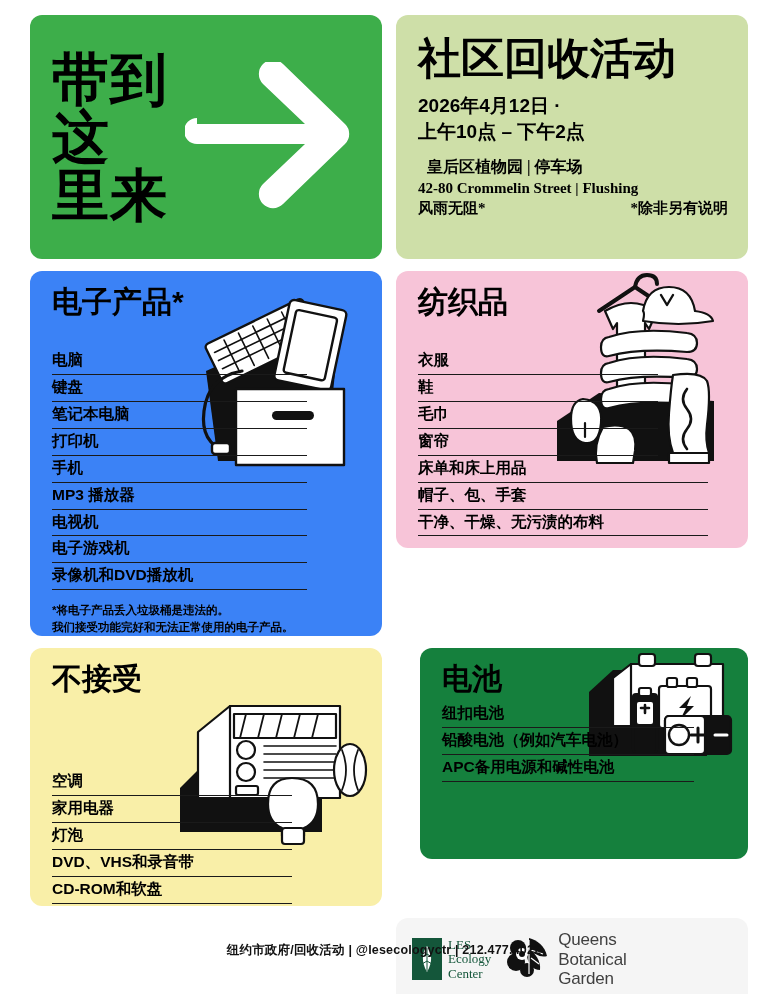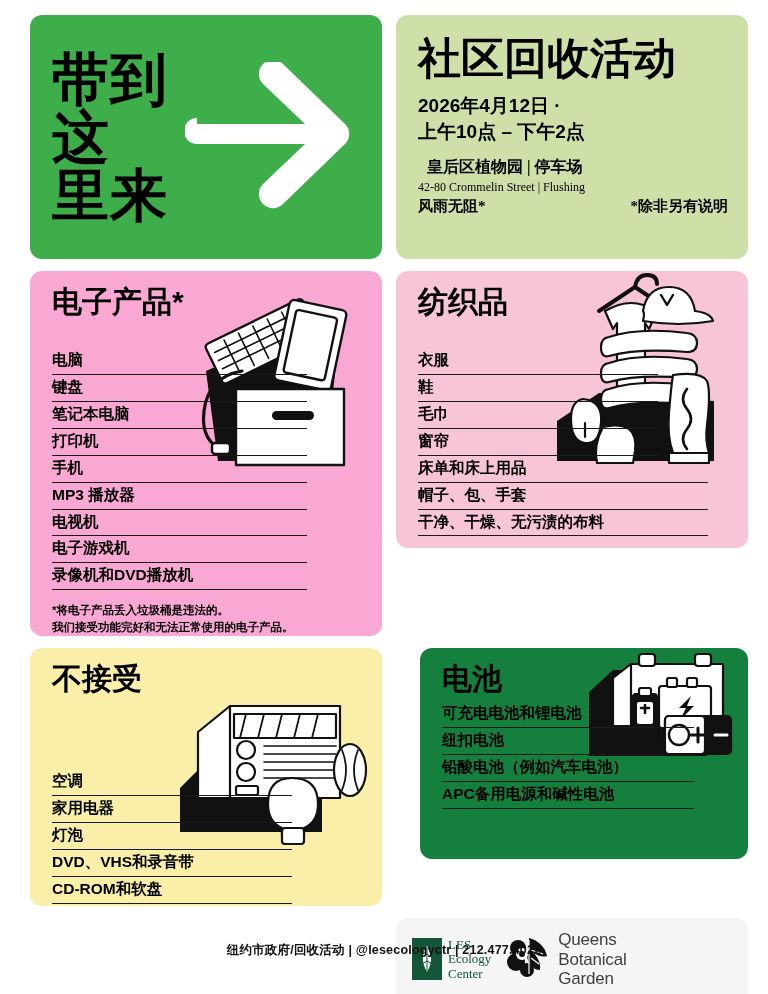--- a/index.html
+++ b/index.html
@@ -64,21 +64,21 @@
   .event-date{
     font-size:19px;font-weight:600;color:#000;
     line-height:1.35;margin:0 0 12px 0;white-space:pre-line;
   }
   .event-venue{
     font-family:"Liberation Serif","DejaVu Serif",serif;
     font-size:16px;font-weight:700;color:#000;margin:0 0 2px 9px;
   }
   .event-addr{
     font-family:"Liberation Serif","DejaVu Serif",serif;
-    font-size:12px;font-weight:400;color:#000;margin:0 0 2px 0;
+    font-size:15px;font-weight:700;color:#000;margin:0 0 2px 0;
   }
   .event-rain-row{
     display:flex;justify-content:space-between;align-items:baseline;
     font-family:"Liberation Serif","DejaVu Serif",serif;
     font-size:15px;font-weight:700;color:#000;
   }
 
   
   .cat{padding:14px 18px 14px 22px;}
   .cat-title{
@@ -99,21 +99,21 @@
     pointer-events:none;
   }
   .note{
     position:relative;z-index:3;
     margin:12px 0 0 0;
     font-size:11.5px;font-weight:700;color:#000;
     line-height:1.45;white-space:pre-line;
   }
 
   
-  .electronics{background:#f9a8d4;height:365px;}
+  .electronics{background:#3b82f6;height:365px;}
   .textiles{background:#F7C4D8;height:277px;}
   .batteries{background:#15803d;height:211px;margin-left:24px;}
   .notaccepted{background:#F9EFA8;height:258px;}
 
   .electronics .cat-list li{width:255px;}
   .textiles .cat-list li{width:240px;}
   .textiles .cat-list li.wide{width:290px;}
   .batteries .cat-list li{width:252px;}
   .notaccepted .cat-list li{width:240px;}
 
@@ -365,21 +365,20 @@
             <rect x="78" y="64" width="66" height="38" rx="4" fill="#111" stroke="#111"></rect>
             <rect x="78" y="64" width="40" height="38" rx="4" fill="#fff" stroke="#111"></rect>
             <circle cx="92" cy="83" r="10" fill="none" stroke="#111" stroke-width="2.4"></circle>
             <path d="M104 83 l14 0 M111 76 l0 14" stroke="#111" stroke-width="3"></path>
             <path d="M128 83 l12 0" stroke="#fff" stroke-width="3"></path>
           </g>
         </svg>
       </div>
 
       <ul class="cat-list">
-        <li>可充电电池和锂电池</li>
         <li>纽扣电池</li>
         <li>铅酸电池（例如汽车电池）</li>
         <li>APC备用电源和碱性电池</li>
       </ul>
     </div>
 
     <div class="panel sponsors" style="grid-column:2;grid-row:4;">
       <div class="logo-row r1">
 
         <div class="les-logo">

